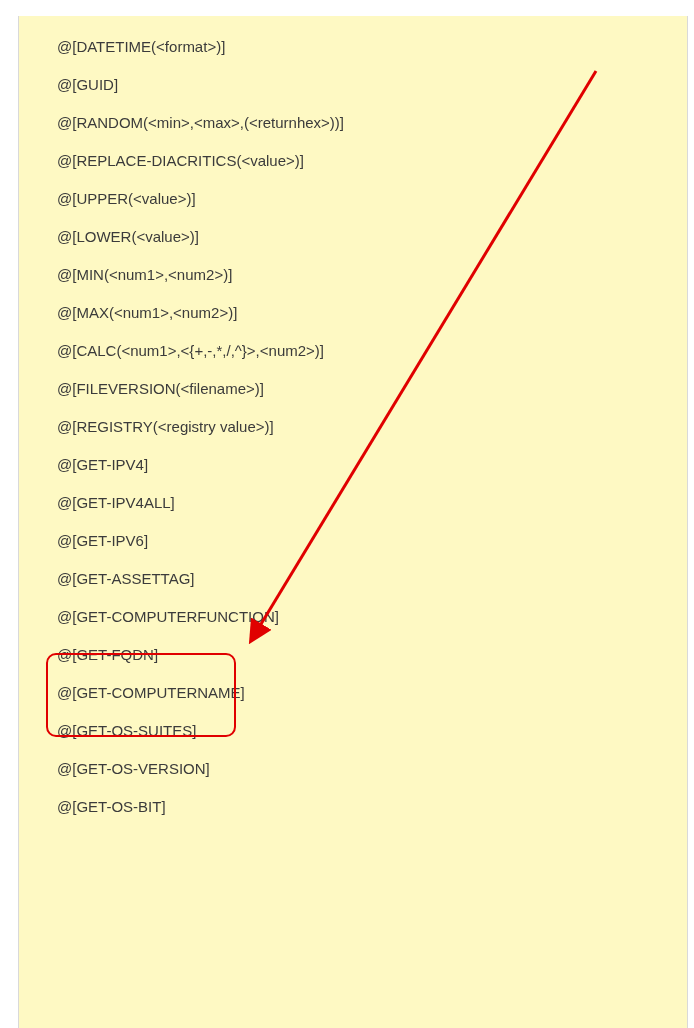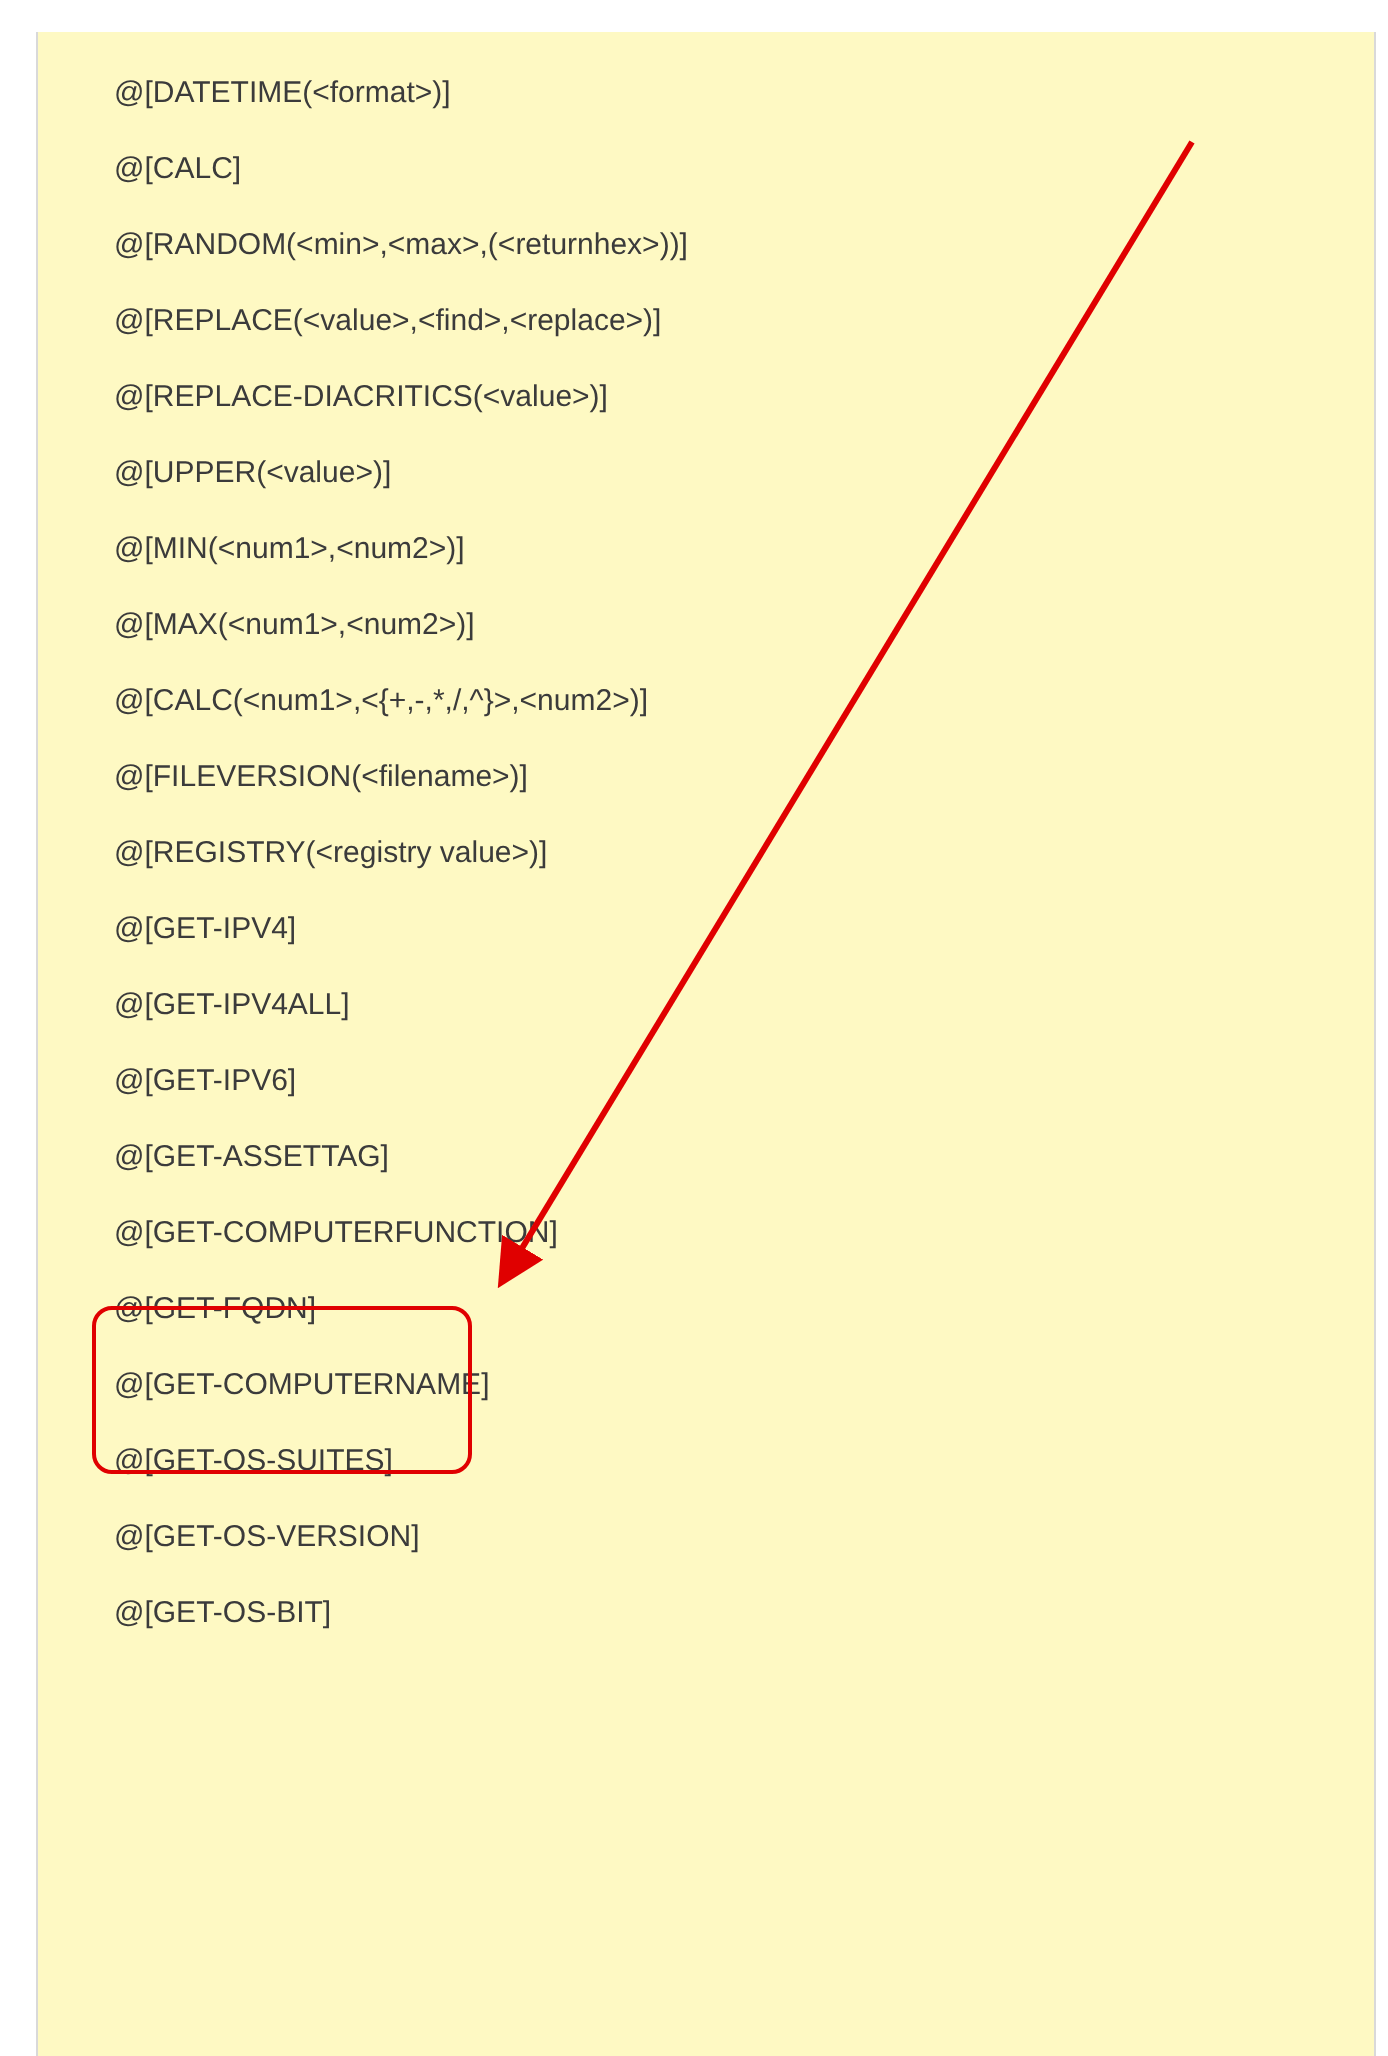--- a/index.html
+++ b/index.html
@@ -43,25 +43,25 @@
       position: absolute;
       pointer-events: none;
     }
   </style>
 </head>
 <body>
 
 <div class="panel">
   <div id="list-container">
       <div class="item">@[DATETIME(&lt;format&gt;)]</div>
-      <div class="item">@[CALC]</div>
+      <div class="item">@[GUID]</div>
       <div class="item">@[RANDOM(&lt;min&gt;,&lt;max&gt;,(&lt;returnhex&gt;))]</div>
-      <div class="item">@[REPLACE(&lt;value&gt;,&lt;find&gt;,&lt;replace&gt;)]</div>
       <div class="item">@[REPLACE-DIACRITICS(&lt;value&gt;)]</div>
       <div class="item">@[UPPER(&lt;value&gt;)]</div>
+      <div class="item">@[LOWER(&lt;value&gt;)]</div>
       <div class="item">@[MIN(&lt;num1&gt;,&lt;num2&gt;)]</div>
       <div class="item">@[MAX(&lt;num1&gt;,&lt;num2&gt;)]</div>
       <div class="item">@[CALC(&lt;num1&gt;,&lt;{+,-,*,/,^}&gt;,&lt;num2&gt;)]</div>
       <div class="item">@[FILEVERSION(&lt;filename&gt;)]</div>
       <div class="item">@[REGISTRY(&lt;registry value&gt;)]</div>
       <div class="item">@[GET-IPV4]</div>
       <div class="item">@[GET-IPV4ALL]</div>
       <div class="item">@[GET-IPV6]</div>
       <div class="item">@[GET-ASSETTAG]</div>
       <div class="item">@[GET-COMPUTERFUNCTION]</div>

